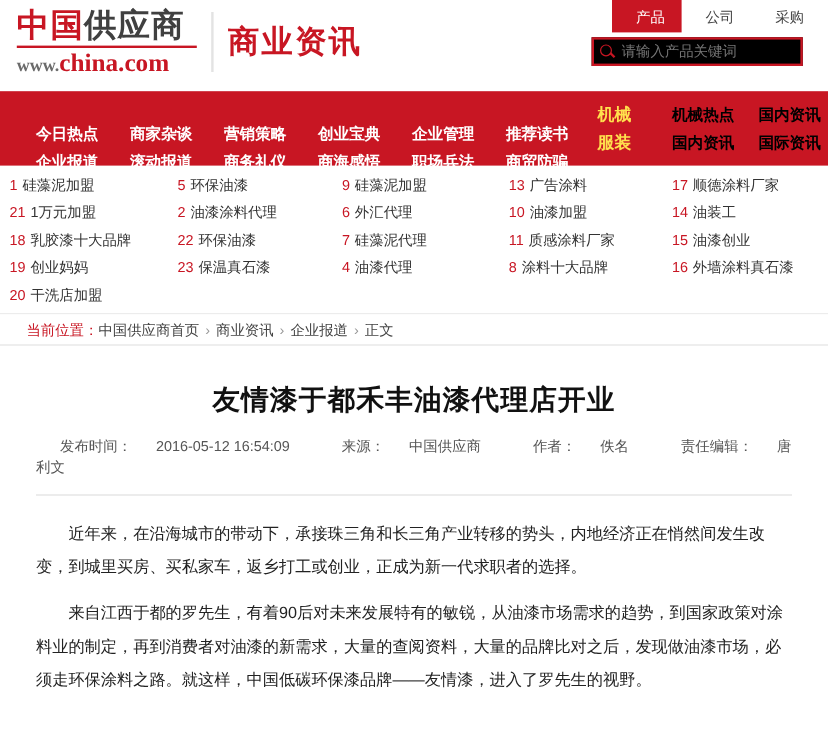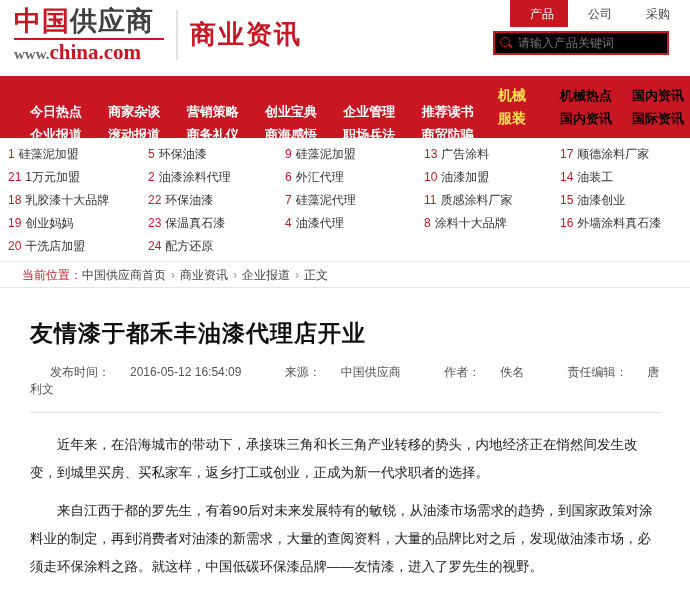--- a/index.html
+++ b/index.html
@@ -224,20 +224,21 @@
   }
   .crumb .label { color: #c81623; }
   .crumb a { color: #444; text-decoration: none; }
   .crumb .sep { color: #999; margin: 0 5px; }
 
   
   .article {
     padding: 0 30px;
   }
   .article-title {
+    text-align: center;
     font-family: "Liberation Serif", serif;
     font-size: 23px;
     font-weight: bold;
     color: #111;
     margin-top: 30px;
     letter-spacing: 1px;
   }
   .article-meta {
     font-size: 12px;
     color: #555;
@@ -342,21 +343,20 @@
   <div class="hot-cell"><span class="hot-num">7</span><a class="hot-link" href="#">硅藻泥代理</a></div>
   <div class="hot-cell"><span class="hot-num">11</span><a class="hot-link" href="#">质感涂料厂家</a></div>
   <div class="hot-cell"><span class="hot-num">15</span><a class="hot-link" href="#">油漆创业</a></div>
   <div class="hot-cell"><span class="hot-num">19</span><a class="hot-link" href="#">创业妈妈</a></div>
   <div class="hot-cell"><span class="hot-num">23</span><a class="hot-link" href="#">保温真石漆</a></div>
 
   <div class="hot-cell"><span class="hot-num">4</span><a class="hot-link" href="#">油漆代理</a></div>
   <div class="hot-cell"><span class="hot-num">8</span><a class="hot-link" href="#">涂料十大品牌</a></div>
   <div class="hot-cell"><span class="hot-num">16</span><a class="hot-link" href="#">外墙涂料真石漆</a></div>
   <div class="hot-cell"><span class="hot-num">20</span><a class="hot-link" href="#">干洗店加盟</a></div>
-  <div class="hot-cell"><span class="hot-num">24</span><a class="hot-link" href="#">配方还原</a></div>
 </div>
 
 <div class="crumb">
   <span class="label">当前位置：</span><a href="#">中国供应商首页</a><span class="sep">›</span><a href="#">商业资讯</a><span class="sep">›</span><a href="#">企业报道</a><span class="sep">›</span><span>正文</span>
 </div>
 
 <div class="article">
   <h1 class="article-title">友情漆于都禾丰油漆代理店开业</h1>
 
   <div class="article-meta">

